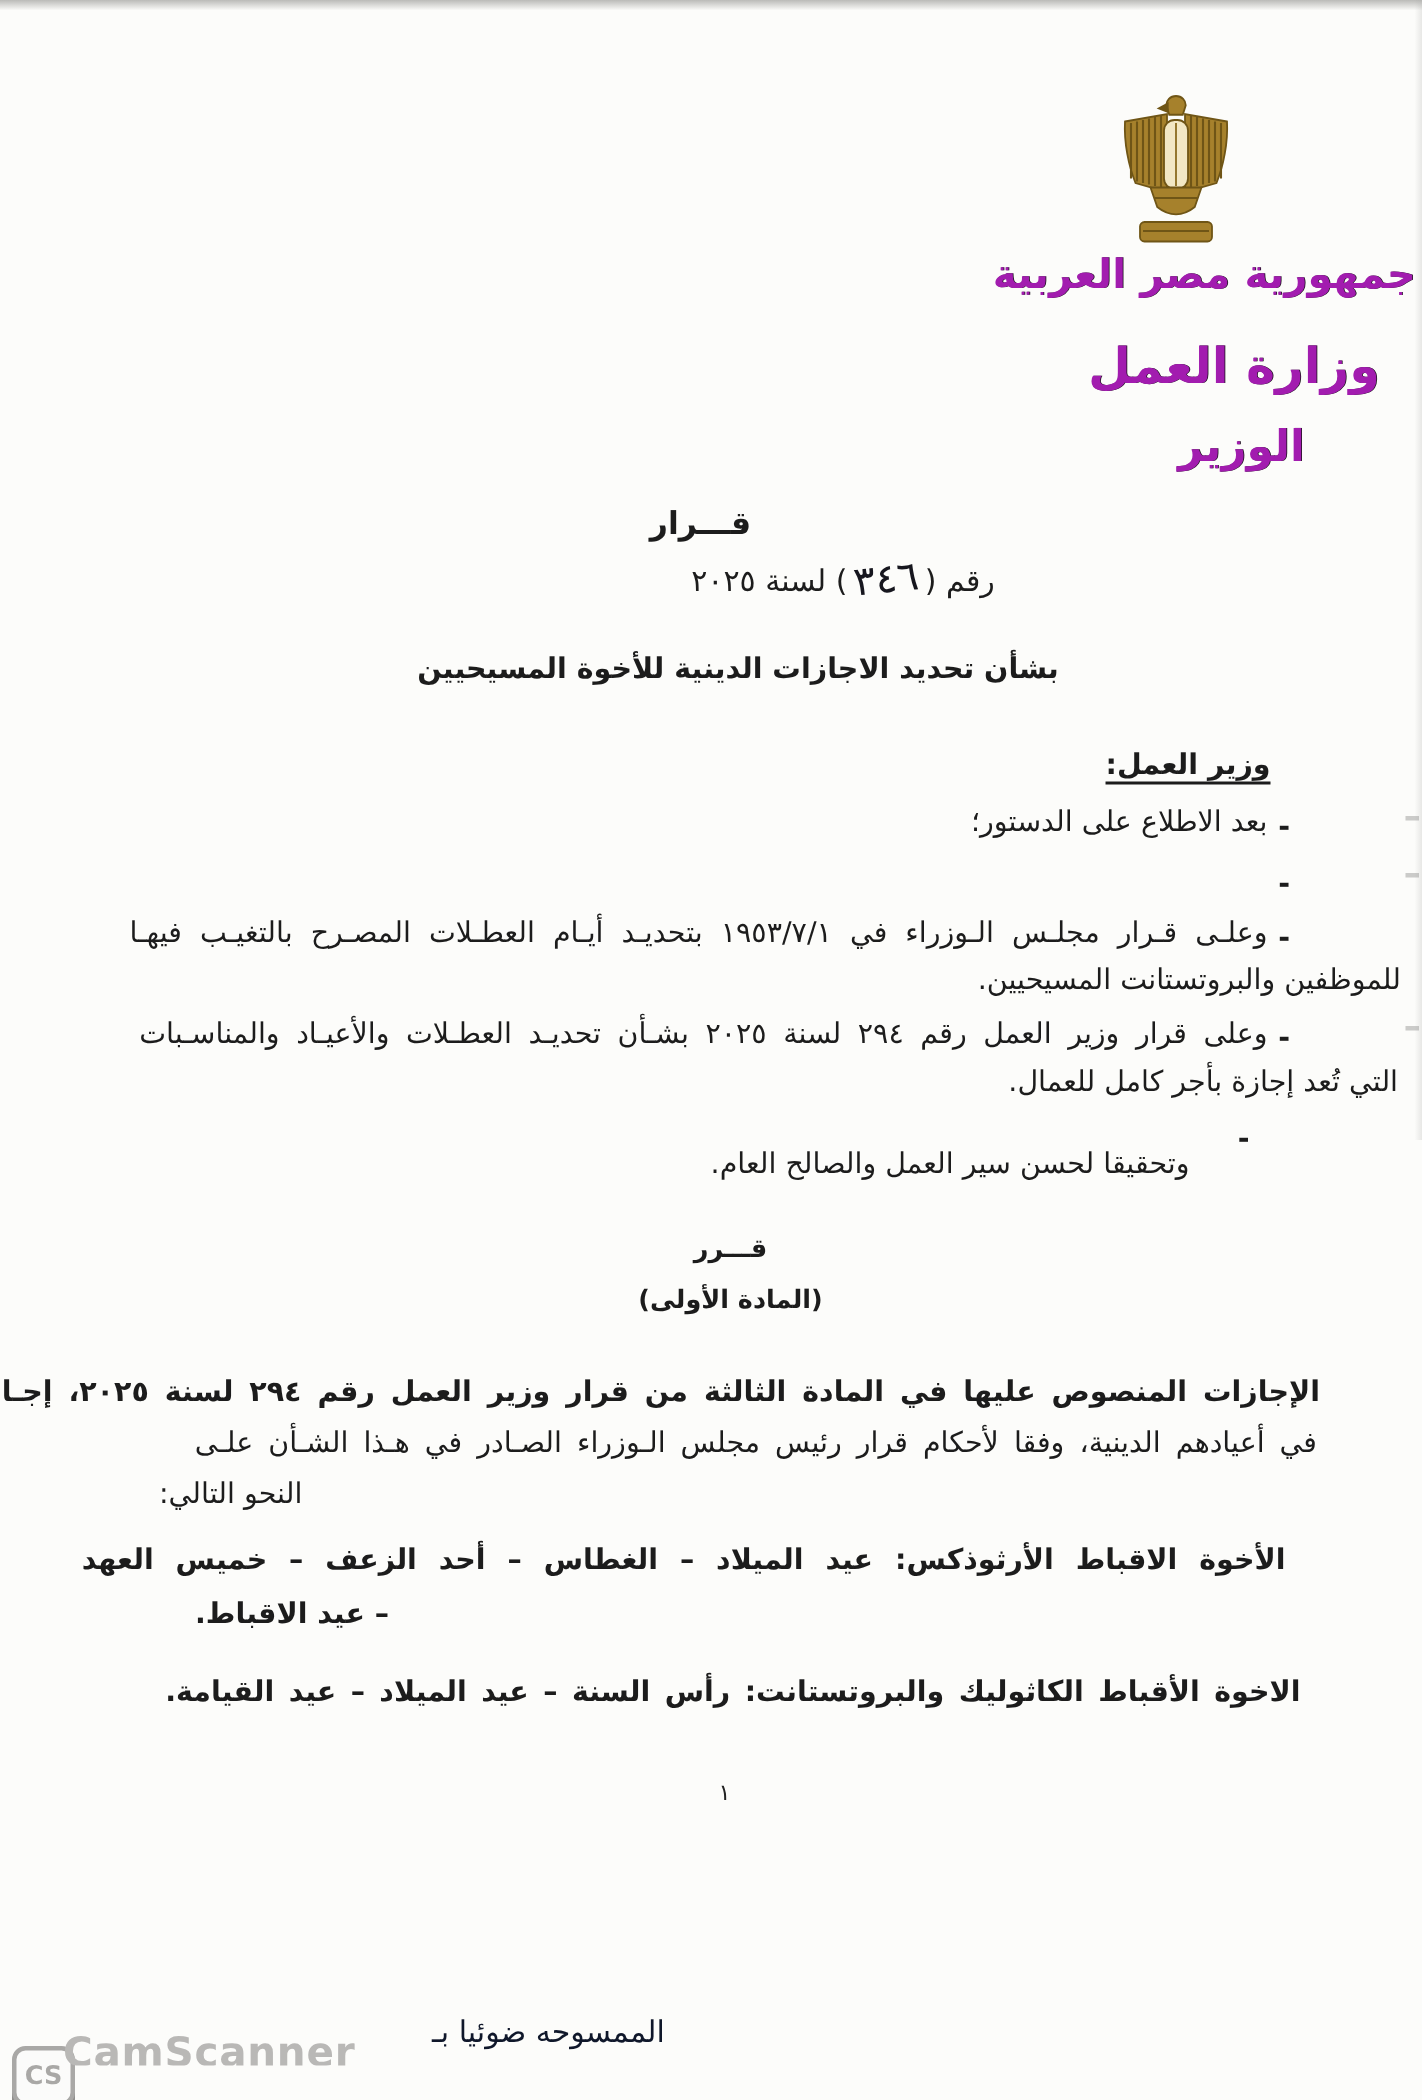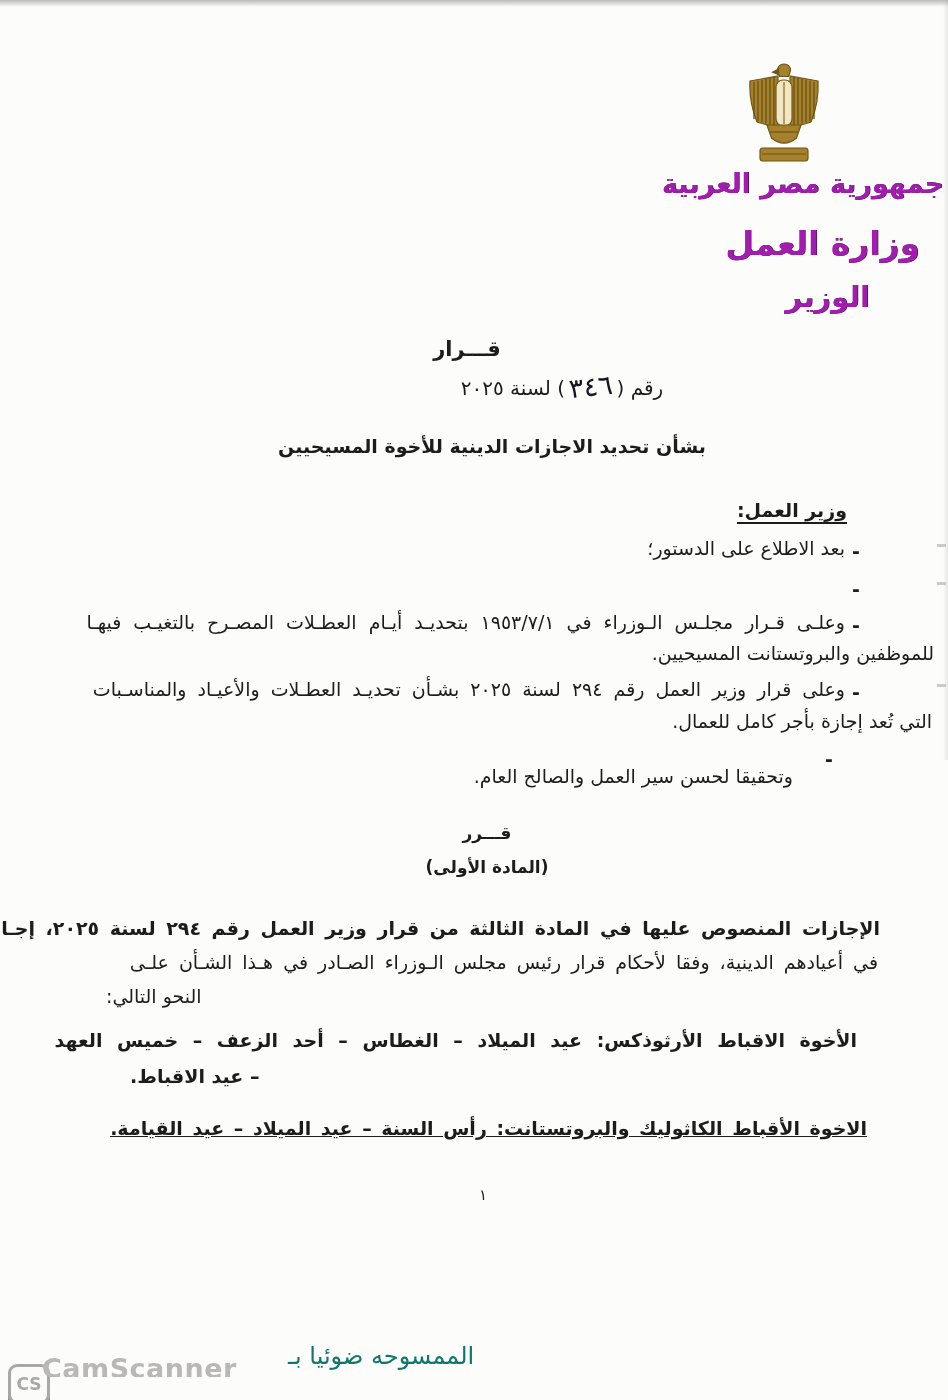--- a/index.html
+++ b/index.html
@@ -9,31 +9,31 @@
     font-family:"DejaVu Sans",sans-serif;color:#1c1c1c;
   }
   .scan-top{position:absolute;left:0;top:0;width:948px;height:7px;
     background:linear-gradient(180deg,rgba(175,175,172,.85),rgba(200,200,198,0));}
   .scan-right{position:absolute;right:0;top:0;width:5px;height:760px;
     background:linear-gradient(270deg,rgba(170,170,168,.25),rgba(170,170,168,0));}
   .ln{position:absolute;direction:rtl;white-space:nowrap;line-height:1.3;font-size:19px;}
   .b{font-weight:bold;}
   .center{text-align:center;}
   .ul{text-decoration:underline;text-decoration-thickness:2px;text-underline-offset:5px;}
-  .ws2{word-spacing:2px;}.ws3{word-spacing:3px;text-decoration:underline;}.ws4{word-spacing:4px;}
+  .ws2{word-spacing:2px;}.ws3{word-spacing:3px;}.ws4{word-spacing:4px;}
   .ws5{word-spacing:5px;}.ws6{word-spacing:6px;}.ws8{word-spacing:8px;}
   .hand{display:inline-block;font-size:27px;line-height:1;transform:rotate(-6deg);
     margin:0 4px;position:relative;top:1px;color:#16161e;}
   .callig{position:absolute;direction:rtl;font-weight:bold;color:#a21caf;
     white-space:nowrap;text-shadow:.5px 0 0 #141414;}
   .dash{position:absolute;font-size:19px;font-weight:bold;color:#1c1c1c;}
   .pgnum{position:absolute;font-size:15px;color:#222;}
   .edge-tick{position:absolute;width:9px;height:3px;background:#9a9a98;opacity:.5;right:2px;}
   .emblem{position:absolute;left:742px;top:62px;width:84px;height:104px;}
-  .watermark-ar{position:absolute;direction:rtl;color:#0f766e;font-size:24px;white-space:nowrap;}
+  .watermark-ar{position:absolute;direction:rtl;color:#0f172a;font-size:20px;white-space:nowrap;}
   .brand-wrap{position:absolute;height:24px;overflow:hidden;}
   .brand{font-size:27px;font-weight:bold;color:#b9b8b6;letter-spacing:.5px;
     font-family:"DejaVu Sans",sans-serif;}
   .cs-badge{position:absolute;width:36px;height:34px;border:3px solid #a9a8a6;border-radius:9px;
     background:#fbfbfa;color:#a9a8a6;font-weight:bold;font-size:17px;
     display:flex;align-items:center;justify-content:center;box-shadow:0 4px 0 #8f8e8c;}
 </style>
 </head>
 <body>
 

